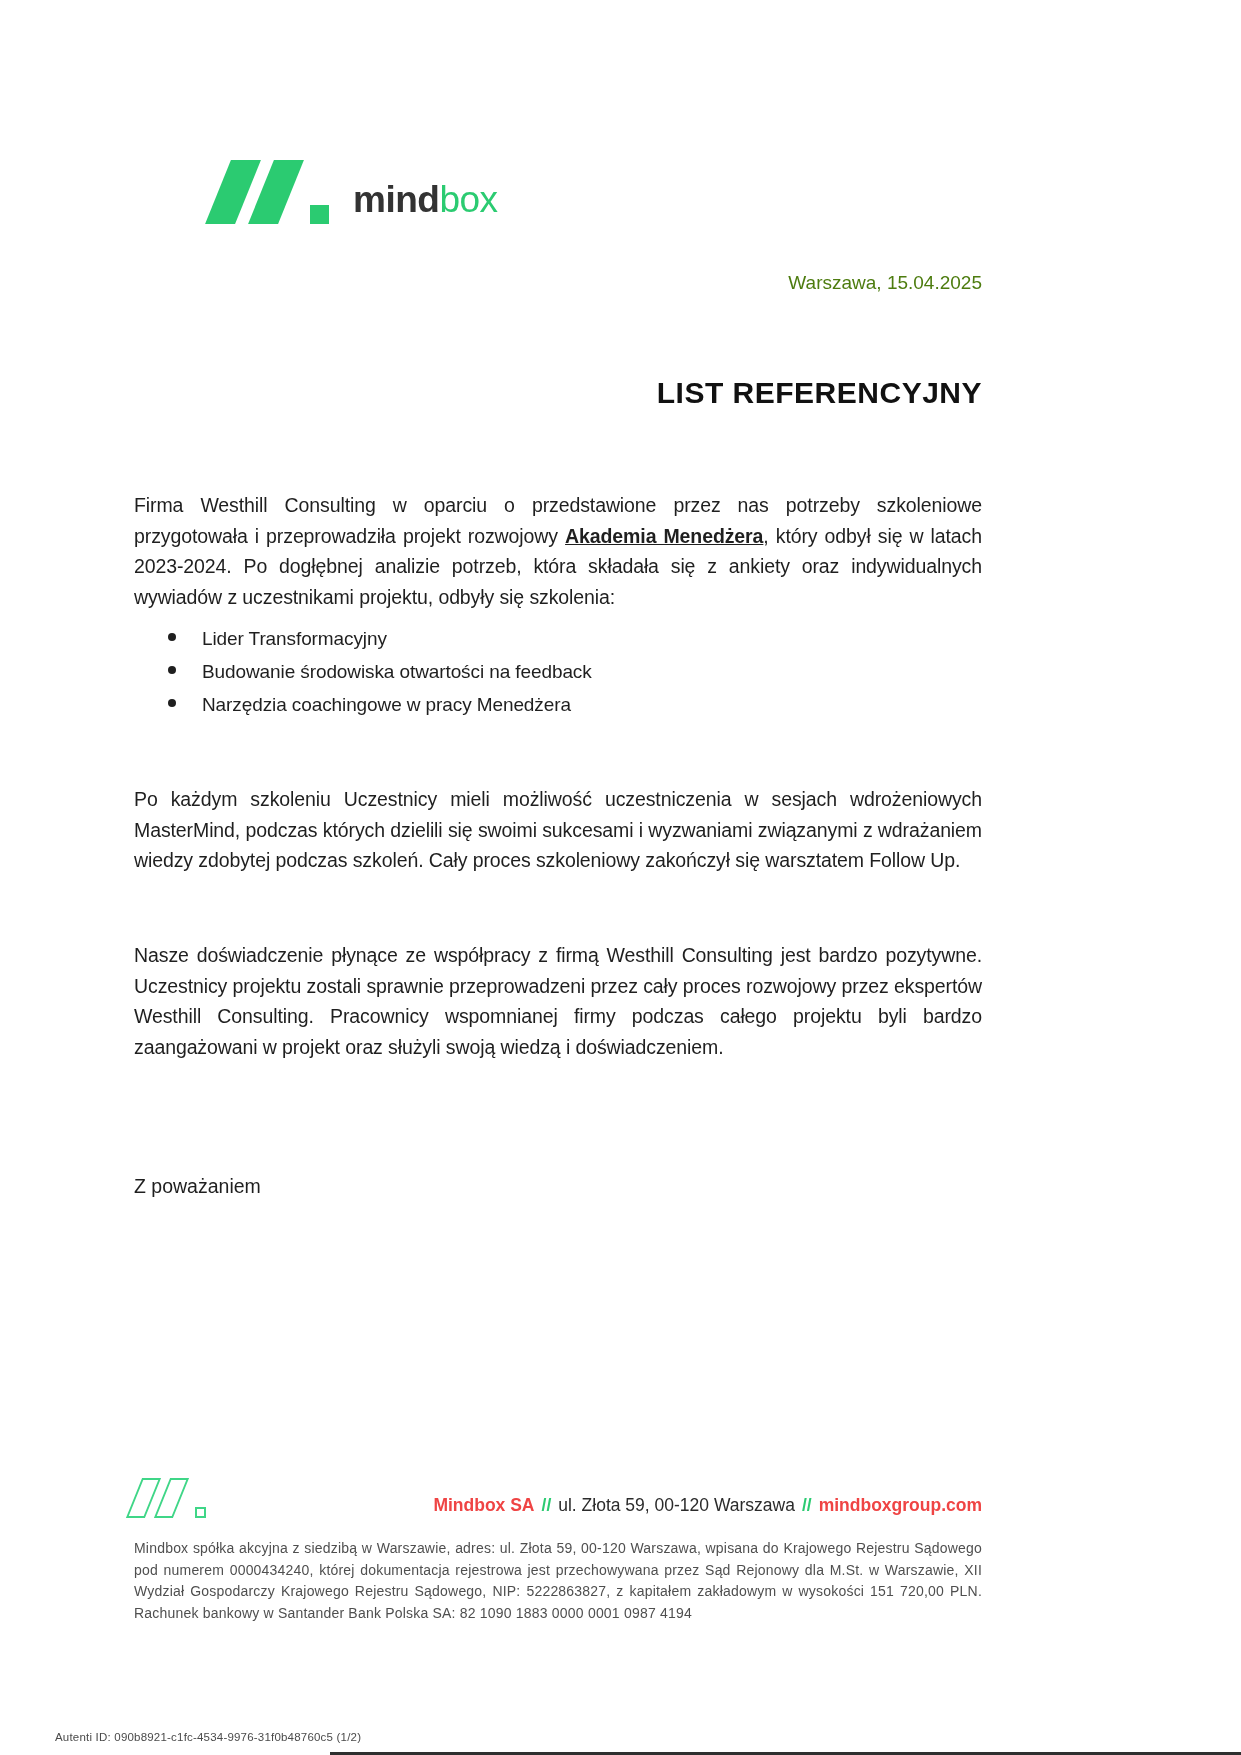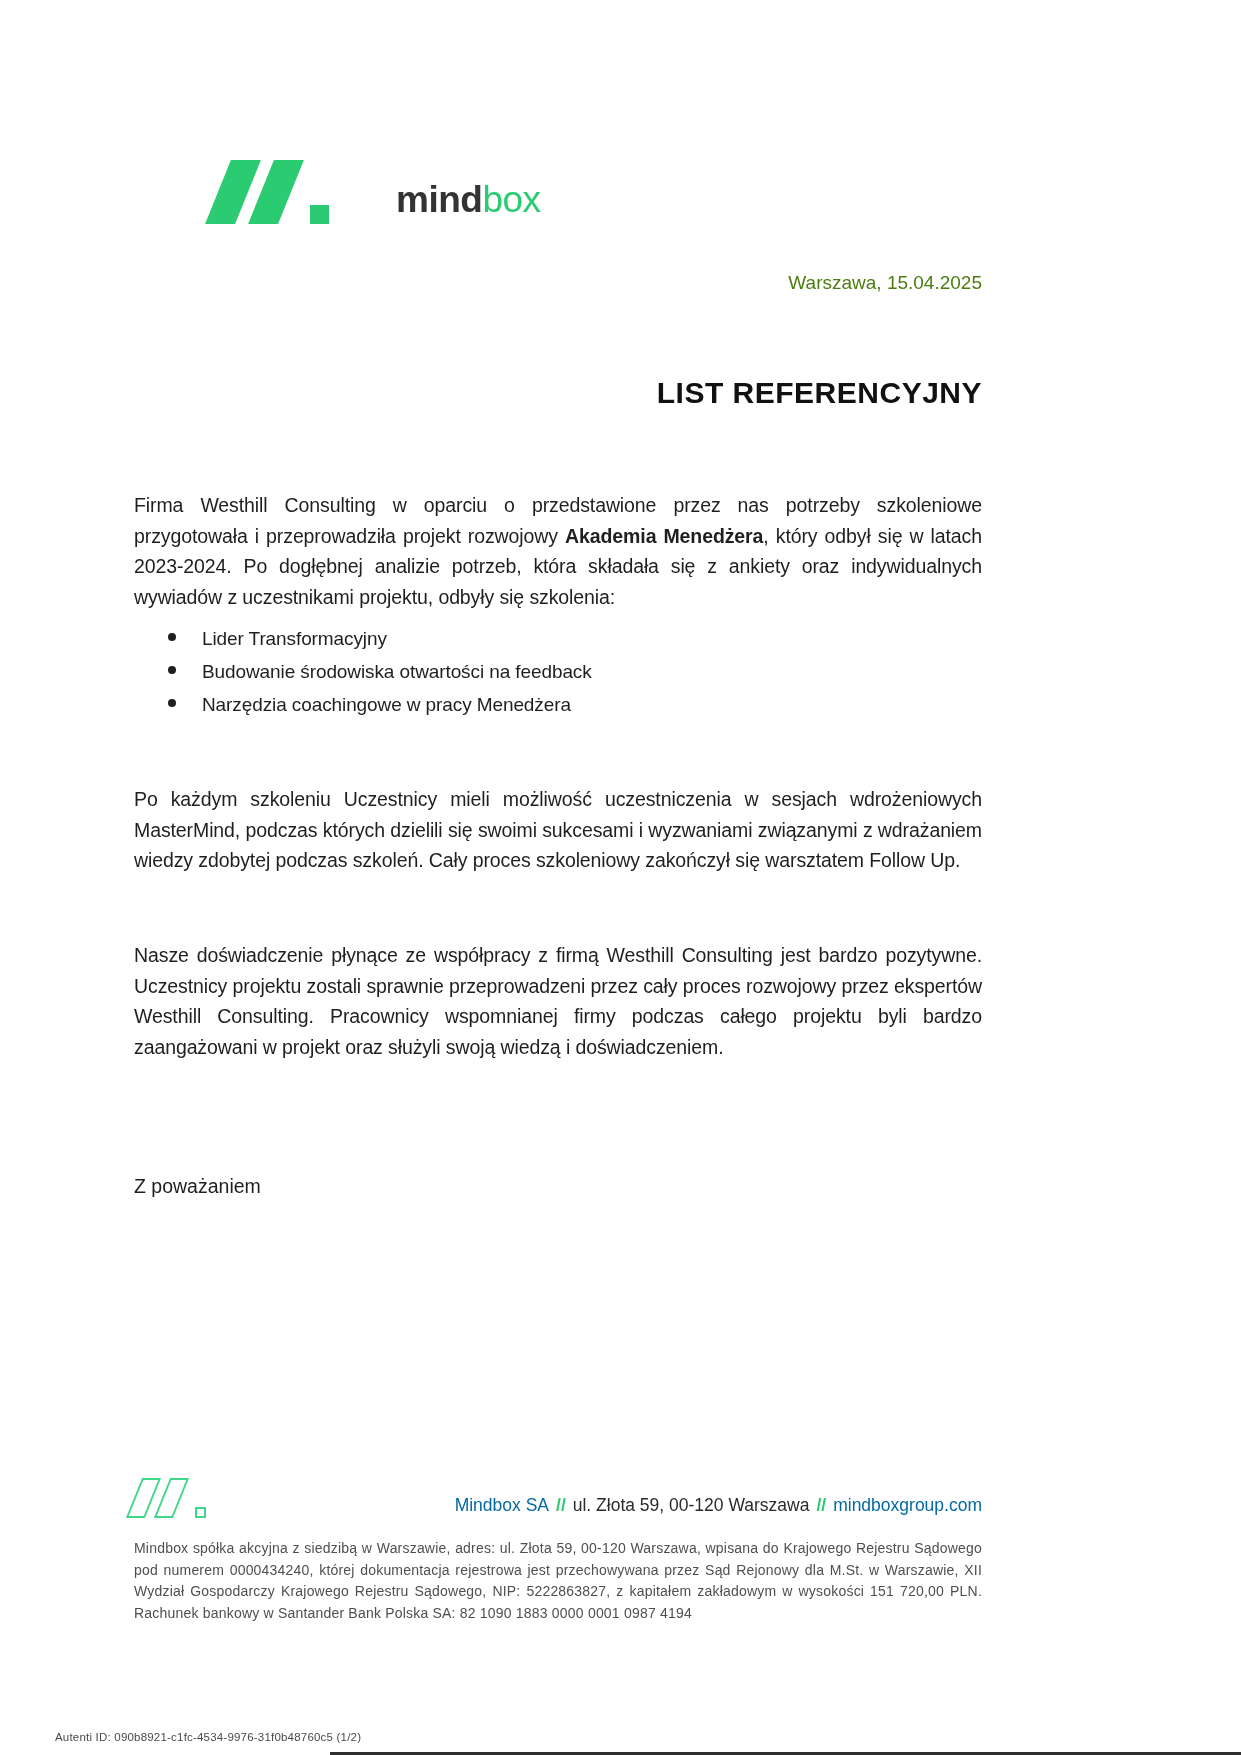--- a/index.html
+++ b/index.html
@@ -9,21 +9,21 @@
   .page {
     position: relative;
     width: 1241px;
     height: 1755px;
     margin: 0 auto;
     background: #ffffff;
     overflow: hidden;
     color: #1f1f1f;
   }
 
-  .abs { position: absolute; left: 134px; width: 848px; gap: 43px; }
+  .abs { position: absolute; left: 134px; width: 848px; }
 
   
   .logo { top: 160px; left: 218px; width: auto; display: flex; align-items: flex-end; }
   .logo-mark { display: flex; align-items: flex-end; }
   .slash {
     width: 30px; height: 64px;
     background: #2bcb71;
     transform: skewX(-22deg);
     margin-right: 13px;
   }
@@ -41,21 +41,21 @@
   }
 
   .para {
     font-size: 19.5px; line-height: 30.6px;
     text-align: justify; text-justify: inter-word;
     color: #1f1f1f; letter-spacing: -0.1px;
   }
   .p1 { top: 490px; }
   .p2 { top: 784px; }
   .p3 { top: 940px; }
-  .para b { font-weight: 700; }
+  .para b { font-weight: 700; text-decoration: underline; }
 
   .bullets { top: 622px; list-style: none; }
   .bullets li {
     display: flex; align-items: baseline;
     font-size: 19px; line-height: 33px; letter-spacing: -0.1px;
   }
   .bullet-dot {
     width: 8px; height: 8px; border-radius: 50%;
     background: #1f1f1f; flex: 0 0 8px;
     margin-left: 34px; margin-right: 26px;
@@ -73,21 +73,21 @@
   .slash-outline {
     width: 19px; height: 40px;
     border: 2px solid #3fd687;
     background: transparent;
     transform: skewX(-22deg);
     margin-right: 9px;
   }
   .footer-square { width: 11px; height: 11px; border: 2px solid #3fd687; margin-left: 5px; }
 
   .footer-address { font-size: 17.5px; color: #2b2b2b; white-space: nowrap; padding-bottom: 2px; }
-  .footer-address .seg-bold { font-weight: 400; color: #0369a1; }
+  .footer-address .seg-bold { font-weight: 700; color: #ef4444; }
   .footer-address .sep { font-weight: 700; color: #2bcb71; margin: 0 7px; }
 
   .legal {
     top: 1538px;
     font-size: 14px; line-height: 21.5px;
     text-align: justify; text-justify: inter-word;
     color: #4f4f4f; letter-spacing: 0.2px;
   }
 
   .autenti {

